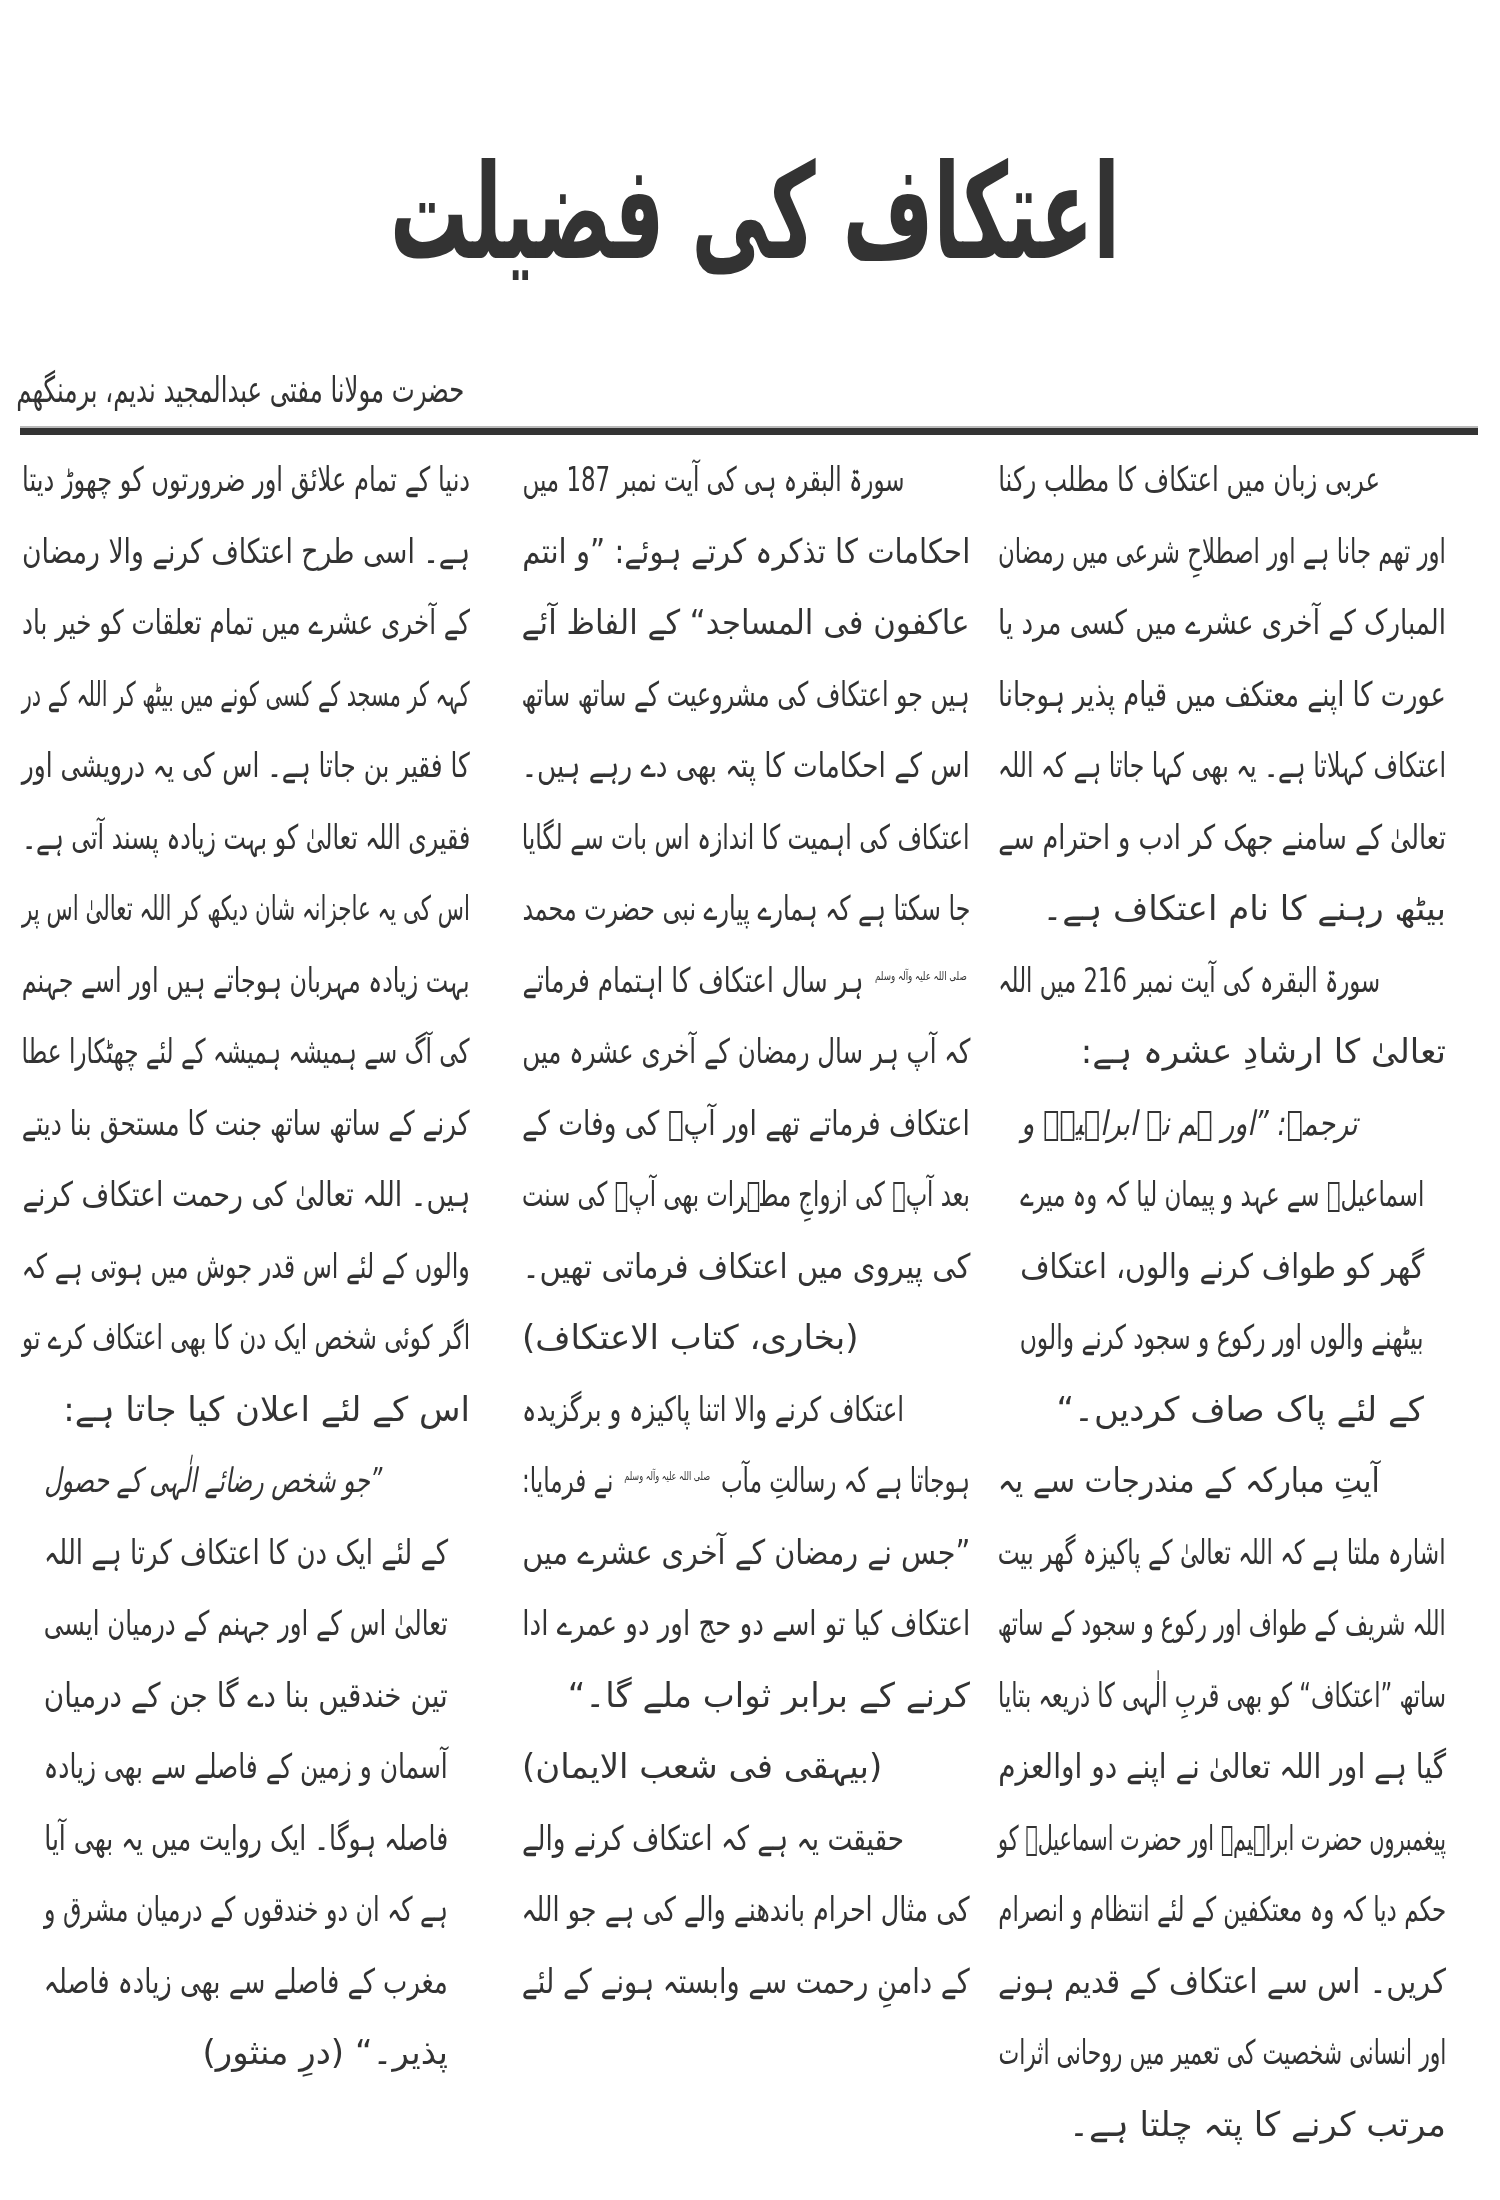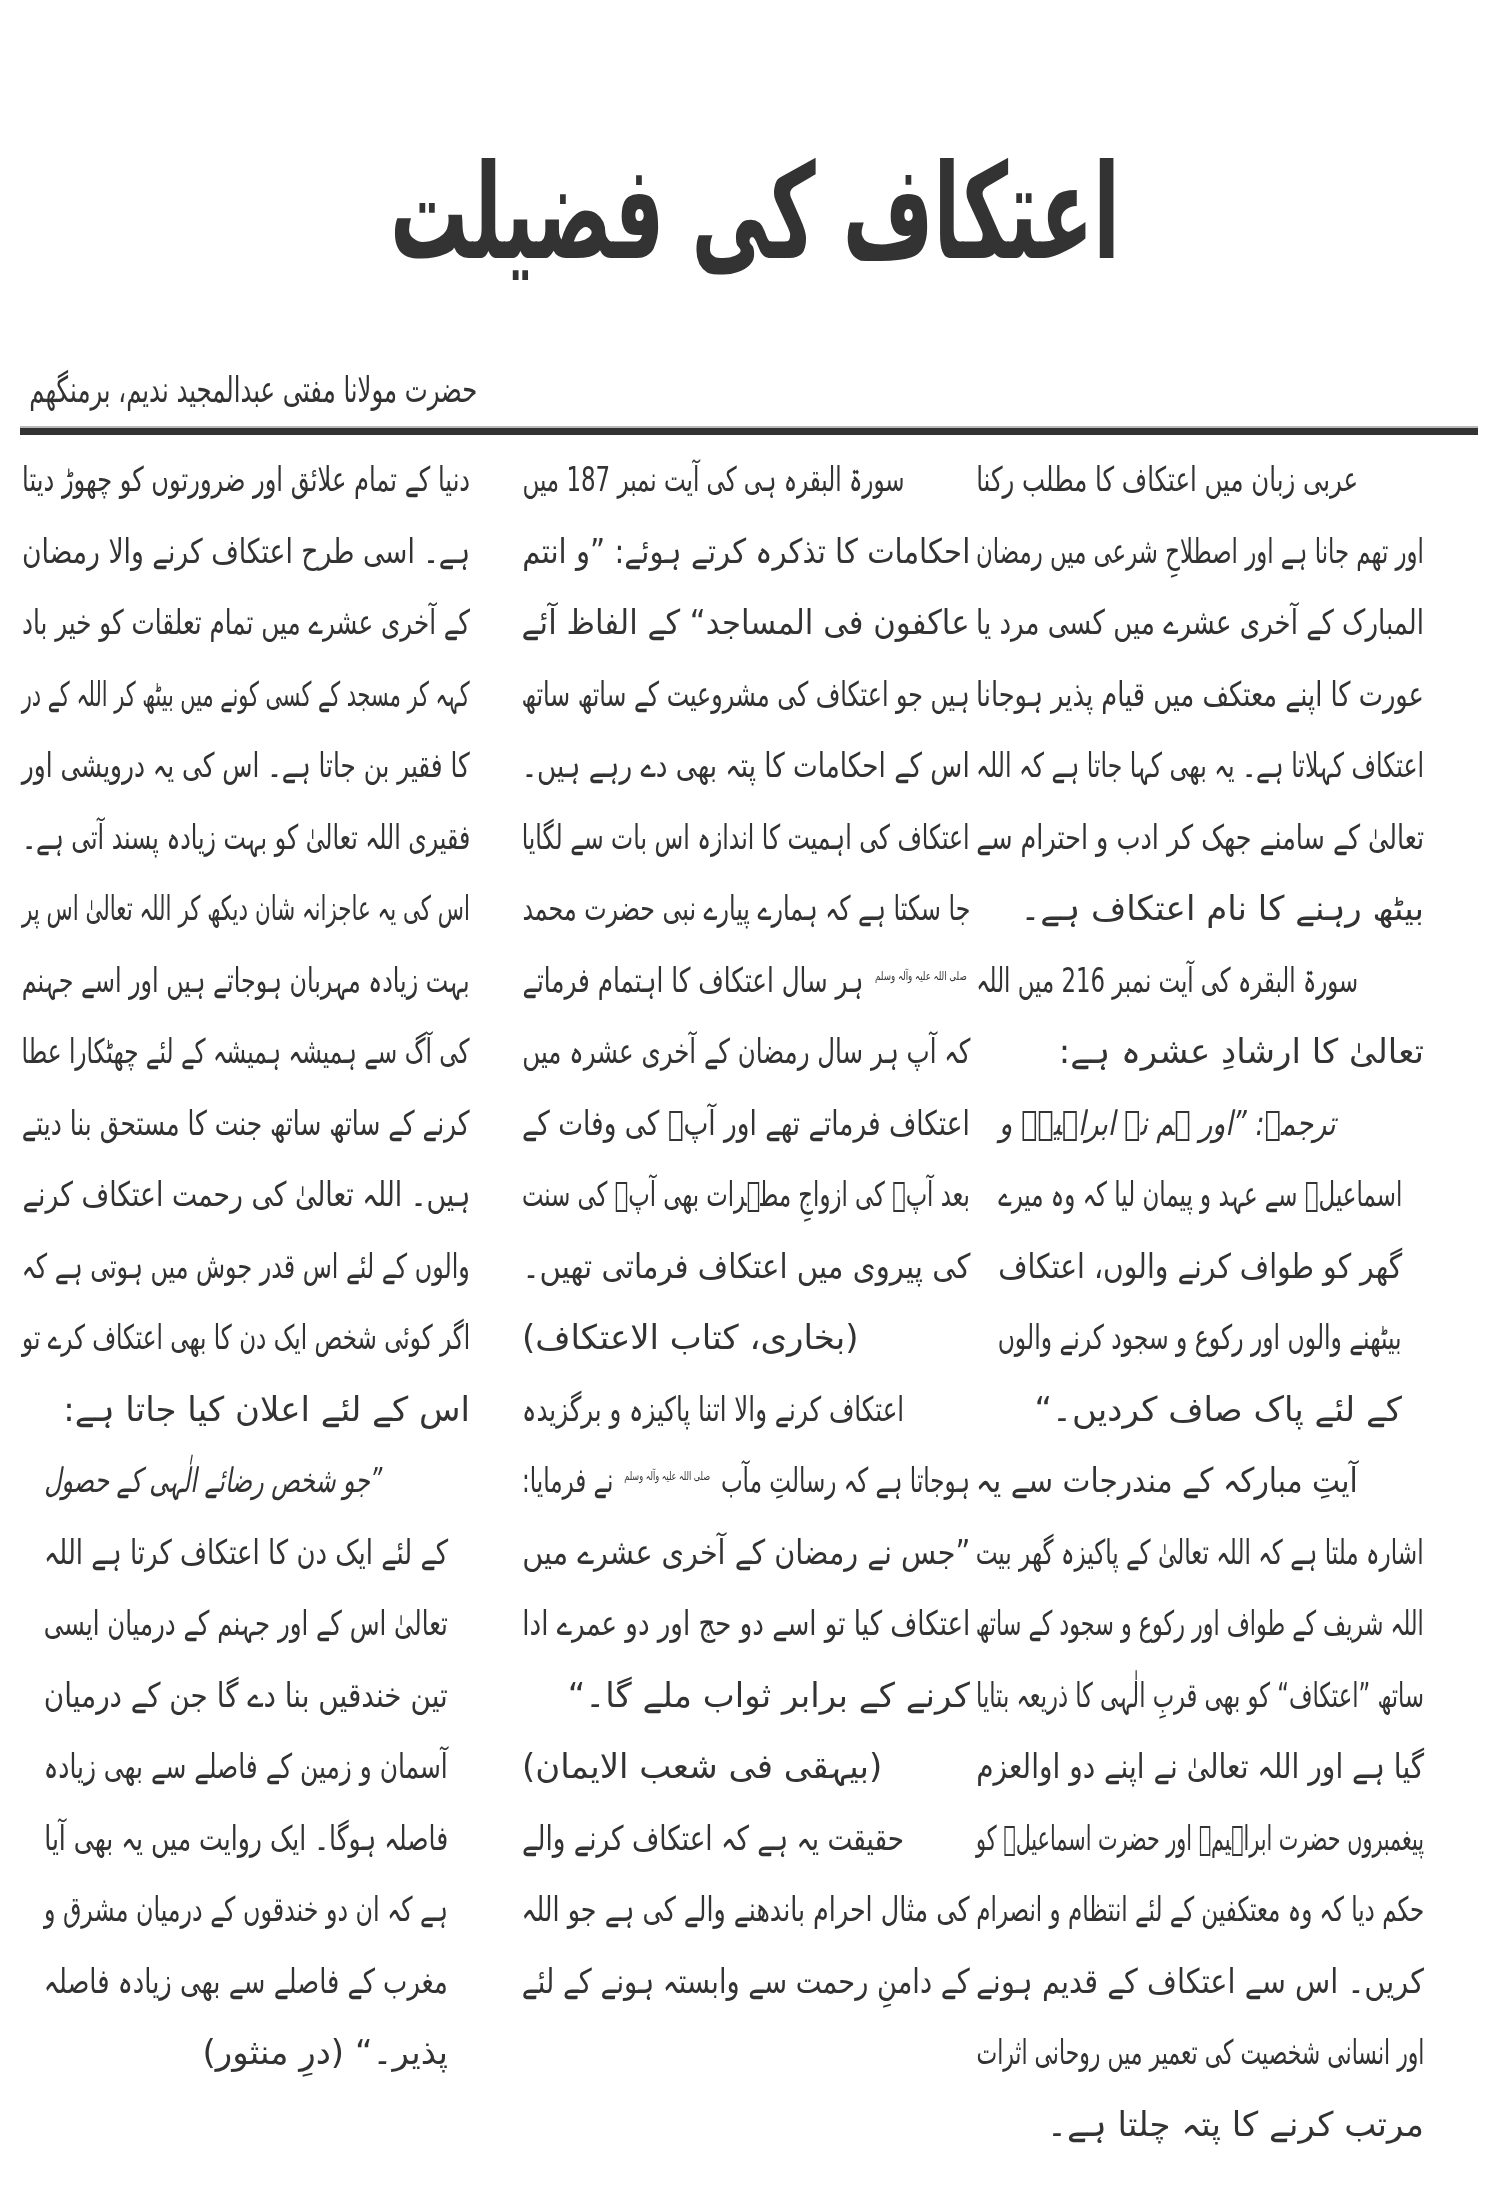--- a/index.html
+++ b/index.html
@@ -14,21 +14,21 @@
     font-family: "DejaVu Sans", sans-serif;
   }
   .title-svg { position: absolute; left: 0; top: 0; }
   .title-svg text {
     font-family: "DejaVu Sans", sans-serif;
     font-weight: bold;
     fill: var(--ink);
   }
   .byline {
     position: absolute;
-    left: 29px;
+    left: 16px;
     top: 352px;
     width: 448px;
     height: 75px;
     line-height: 75px;
     font-size: 36px;
     white-space: nowrap;
     direction: rtl;
     text-align: right;
     box-sizing: border-box;
   }
@@ -38,21 +38,21 @@
   }
   .rule {
     position: absolute; left: 20px; top: 428px; width: 1458px; height: 7px;
     background: var(--ink);
   }
   .col {
     position: absolute;
     top: 444px;
     width: 448px;
   }
-  .col-0 { left: 976px; }
+  .col-0 { left: 998px; }
   .col-1 { left: 522px; }
   .col-2 { left: 22px; }
   .ln {
     box-sizing: border-box;
     height: 71.5px;
     line-height: 71.5px;
     font-size: 34px;
     white-space: nowrap;
     direction: rtl;
     text-align: right;

